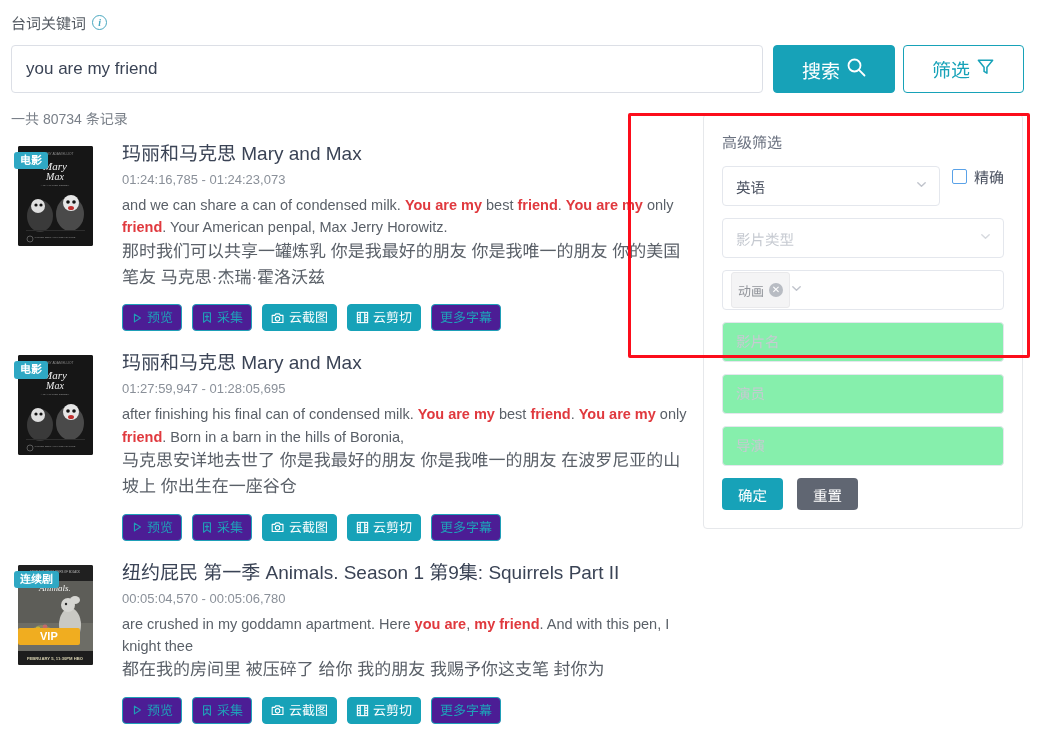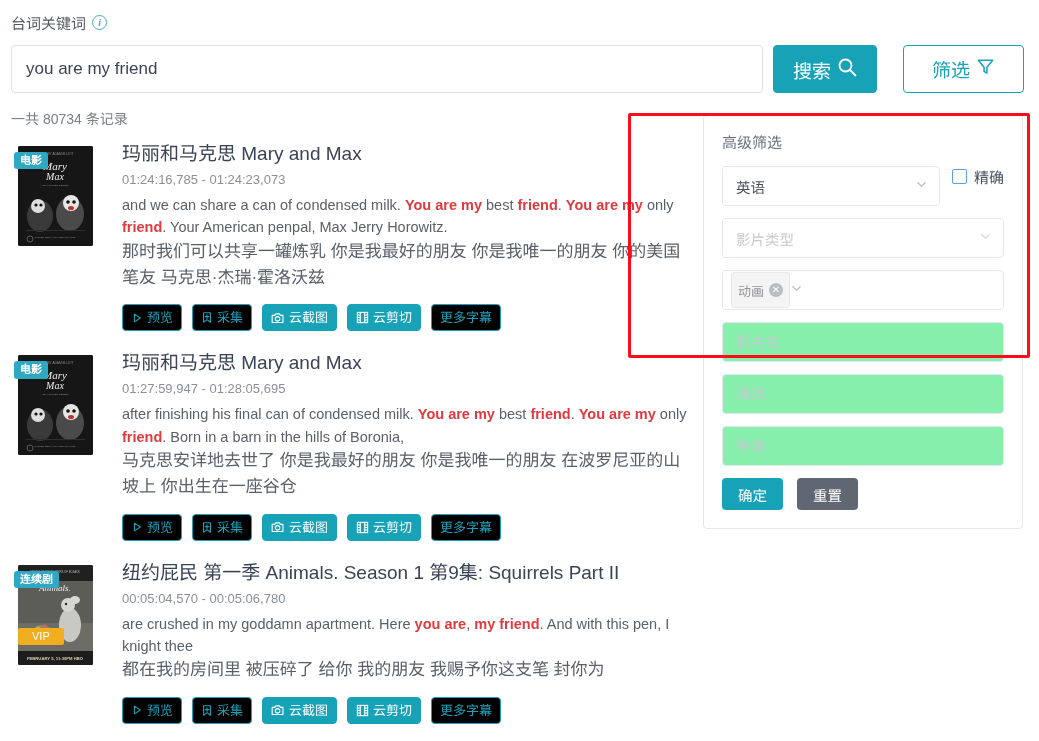--- a/index.html
+++ b/index.html
@@ -37,21 +37,21 @@
     width: 752px; height: 48px;
     border: 1px solid #dcdfe6; border-radius: 4px;
     padding: 7px 14px; font-size: 17px; color: #3a4355;
     font-family: "Liberation Sans", sans-serif;
     outline: none; background: #fff;
   }
   .search-input::placeholder { color: #c0c4cc; }
 
   .btn-search {
     position: absolute; left: 773px; top: 45px;
-    width: 104px; height: 48px;
+    width: 122px; height: 48px;
     background: #17a2b8; border: 1px solid #17a2b8; border-radius: 4px;
     color: #fff; font-size: 19px;
     display: flex; align-items: center; justify-content: center; gap: 6px;
     cursor: pointer; font-family: "Liberation Sans", sans-serif;
   }
   .btn-filter {
     position: absolute; left: 903px; top: 45px;
     width: 121px; height: 48px;
     background: #fff; border: 1px solid #17a2b8; border-radius: 4px;
     color: #17a2b8; font-size: 19px;
@@ -74,40 +74,40 @@
   }
   .poster svg { display: block; width: 75px; height: 100px; }
   .badge-type {
     position: absolute; left: -4px; top: 6px;
     background: #2fa8c4; color: #fff; font-size: 11px;
     padding: 2px 6px; border-radius: 3px; line-height: 1.2;
     white-space: nowrap; font-weight: bold;
   }
   .badge-vip {
     position: absolute; left: 0px; bottom: 20px;
-    background: #f0ad20; color: #fff; font-size: 11px; font-weight: normal;
-    padding: 1px 14px; border-radius: 2px; line-height: 1.3;
+    background: #f0ad20; color: #fff; font-size: 11px; font-weight: bold;
+    padding: 1px 22px; border-radius: 2px; line-height: 1.3;
   }
 
   .r-body { margin-left: 122px; padding-right: 12px; }
   .r-title {
     font-size: 19px; color: #3a4355; margin: 2px 0 6px 0;
     line-height: 1.25; font-weight: normal; cursor: pointer;
   }
   .r-time { font-size: 13px; color: #8a9099; margin-bottom: 7px; }
   .r-sub-en { font-size: 14.5px; color: #5a6068; line-height: 1.55; }
   .r-sub-en b { color: #e0393e; font-weight: bold; }
   .r-sub-cn { font-size: 17px; color: #5a6068; line-height: 1.55; }
 
   .r-actions { display: flex; gap: 10px; margin-top: 13px; }
   .act-btn {
     display: inline-flex; align-items: center; gap: 4px;
     height: 27px; padding: 0 8px; border-radius: 4px;
     font-size: 13px; cursor: pointer; white-space: nowrap;
-    border: 1px solid #1f9fb8; color: #1f9fb8; background: #000000;
+    border: 1px solid #1f9fb8; color: #1f9fb8; background: #4c1d95;
     line-height: 1;
   }
   .act-btn.solid { background: #17a2b8; border-color: #17a2b8; color: #fff; }
   .act-btn svg { display: block; }
 
   
   .filter-panel {
     position: absolute; left: 703px; top: 114px;
     width: 320px; background: #fff;
     border: 1px solid #e6e8eb; border-radius: 4px;

